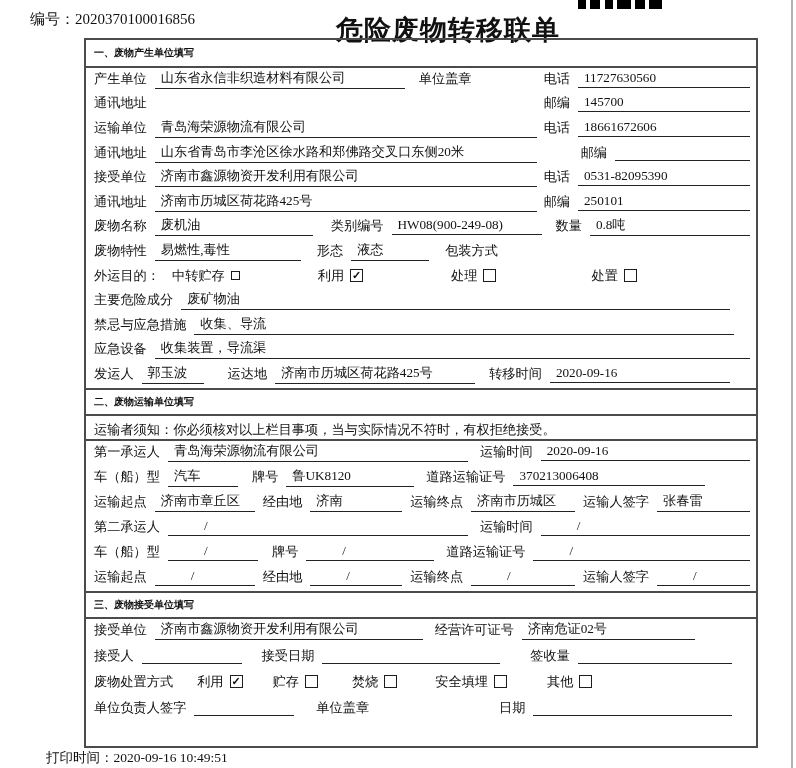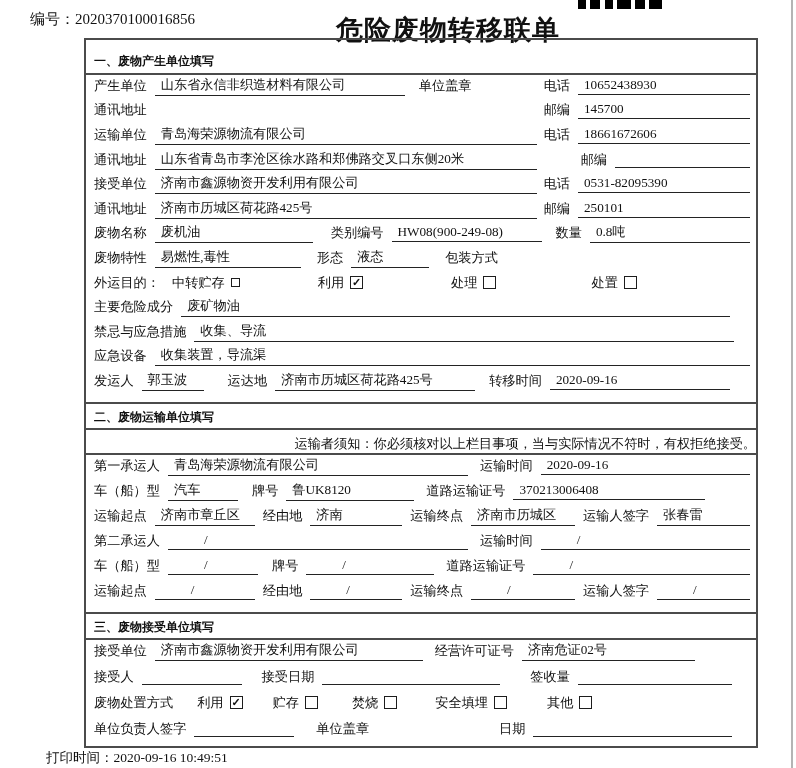--- a/index.html
+++ b/index.html
@@ -9,23 +9,23 @@
     overflow:hidden;
   }
   .doc-no{position:absolute;left:30px;top:10px;font-size:15px;}
   .doc-title{position:absolute;left:336px;top:12px;font-size:27px;font-weight:bold;letter-spacing:1px;}
   .qr-frag{position:absolute;left:578px;top:0;width:84px;height:9px;
     background:linear-gradient(90deg,#000 0 8px,#fff 8px 12px,#000 12px 22px,#fff 22px 27px,#000 27px 35px,#fff 35px 39px,#000 39px 53px,#fff 53px 57px,#000 57px 67px,#fff 67px 71px,#000 71px 84px);}
   .page-edge{position:absolute;left:791px;top:0;width:2px;height:768px;background:#b4b4b4;}
   .form{position:absolute;left:84px;top:38px;width:674px;height:710px;
     border:2px solid #4b4b4b;box-sizing:border-box;overflow:hidden;}
   .sec-h{box-sizing:border-box;height:28px;padding:6px 0 0 8px;border-bottom:2px solid #4b4b4b;
-    font-size:12px;font-weight:bold;margin-top:7px;}
+    font-size:10px;font-weight:bold;}
   .sec-h.mid{border-top:2px solid #4b4b4b;padding-top:5px;}
-  .notice{box-sizing:border-box;height:25px;padding:5px 0 0 8px;border-bottom:2px solid #4b4b4b;font-size:13.2px;text-align:right;}
+  .notice{box-sizing:border-box;height:25px;padding:5px 0 0 8px;border-bottom:2px solid #4b4b4b;font-size:13.2px;}
   .row{box-sizing:border-box;display:flex;align-items:center;
     padding:0 6px 3px 8px;font-size:13.2px;white-space:nowrap;}
   .r1{height:24.6px;} .r2{height:25px;} .r3{height:26px;}
   .lb{margin-right:8px;}
   .pl{margin-right:0;}
   .u{border-bottom:1px solid #232323;padding:0 2px 1px 6px;min-height:16px;box-sizing:border-box;overflow:hidden;}
   .grow{flex:1;}
   .mla{margin-left:auto;}
   .ct{text-indent:30px;}
   .cb{display:inline-flex;align-items:center;justify-content:center;width:13px;height:13px;
@@ -44,21 +44,21 @@
 
 <div class="form">
 
   <div class="sec-h">一、废物产生单位填写</div>
 
   <div class="row r1">
     <span class="lb">产生单位</span>
     <span class="u" style="width:250px">山东省永信非织造材料有限公司</span>
     <span class="pl" style="margin-left:14px">单位盖章</span>
     <span class="lb mla">电话</span>
-    <span class="u" style="width:172px">10652438930</span>
+    <span class="u" style="width:172px">11727630560</span>
   </div>
 
   <div class="row r1">
     <span class="lb">通讯地址</span>
     <span class="lb mla">邮编</span>
     <span class="u" style="width:172px">145700</span>
   </div>
 
   <div class="row r1">
     <span class="lb">运输单位</span>

